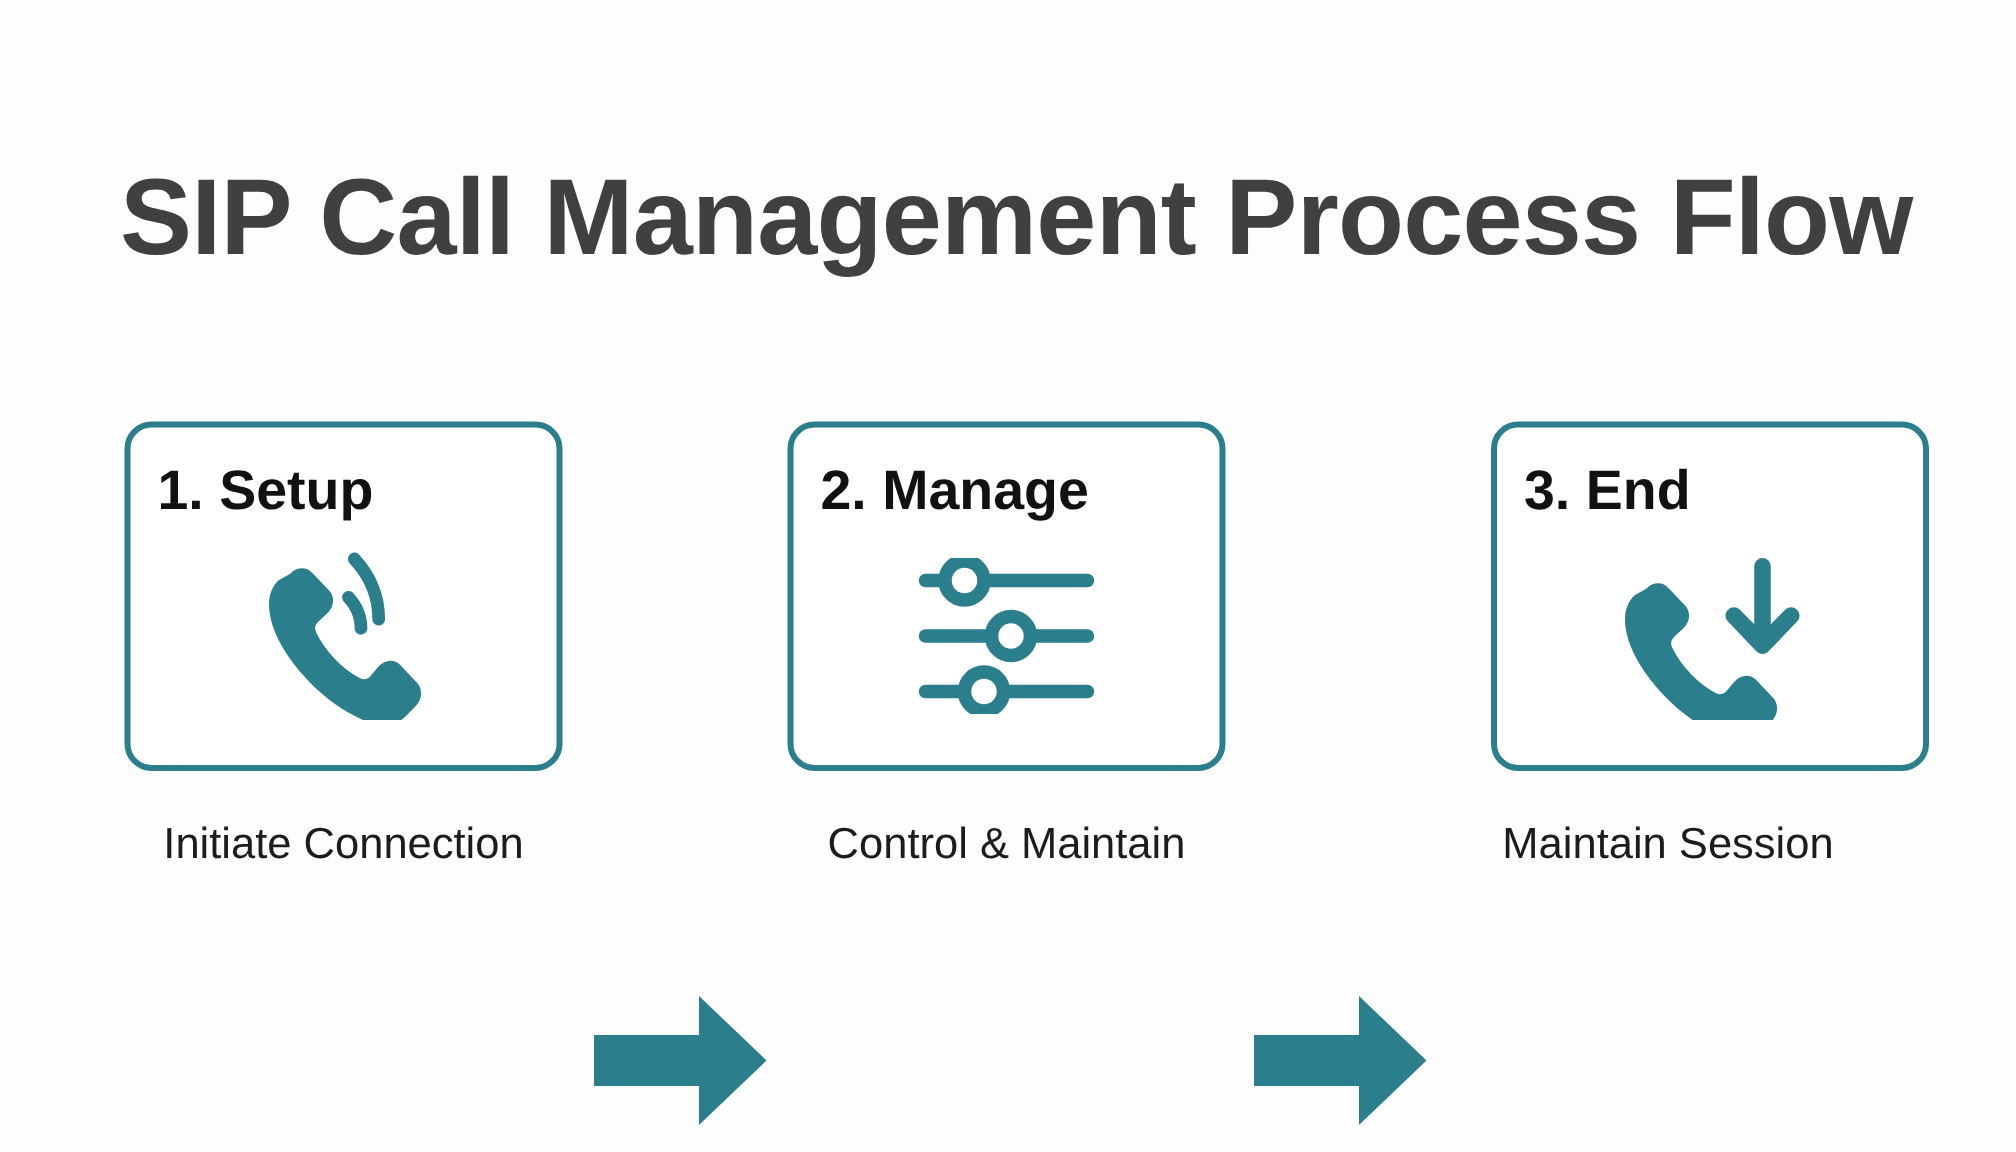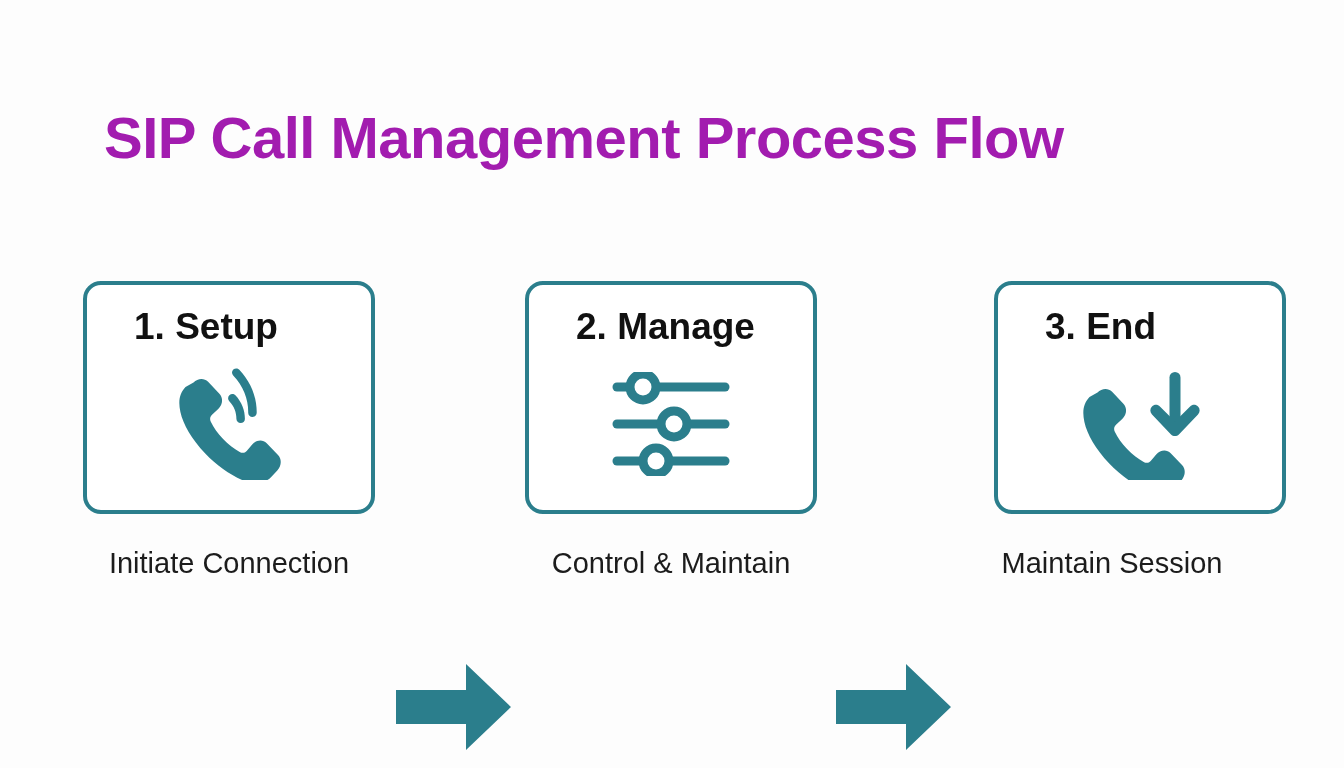--- a/index.html
+++ b/index.html
@@ -19,27 +19,26 @@
   .slide {
     position: absolute;
     inset: 0;
   }
 
   
   .page-title {
     position: absolute;
     left: 80px;
     top: 108px;
-    font-size: 58px;
+    font-size: 72px;
     font-weight: bold;
-    color: #a21caf;
+    color: #404040;
     letter-spacing: -0.5px;
     white-space: nowrap;
     line-height: 1.05;
-    margin-left: 24px;
   }
 
   
   .flow {
     position: absolute;
     left: 0;
     top: 281px;
     width: 1344px;
     height: 300px;
   }
@@ -58,21 +57,21 @@
     box-sizing: border-box;
     width: 292px;
     height: 233px;
     border: 4px solid #2b7e8c;
     border-radius: 18px;
     background: #ffffff;
   }
 
   .card-title {
     position: absolute;
-    left: 47px;
+    left: 18px;
     top: 23px;
     font-size: 37px;
     font-weight: bold;
     color: #111111;
     white-space: nowrap;
     line-height: 1;
   }
 
   .card-icon {
     position: absolute;

